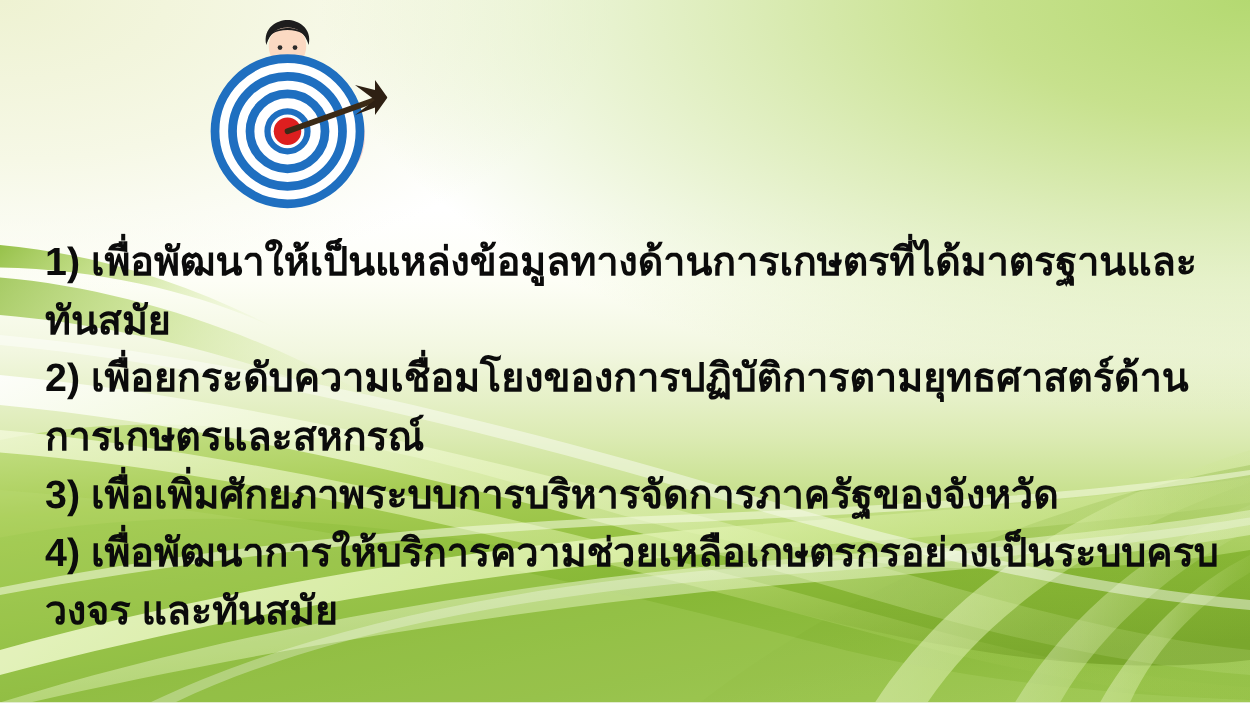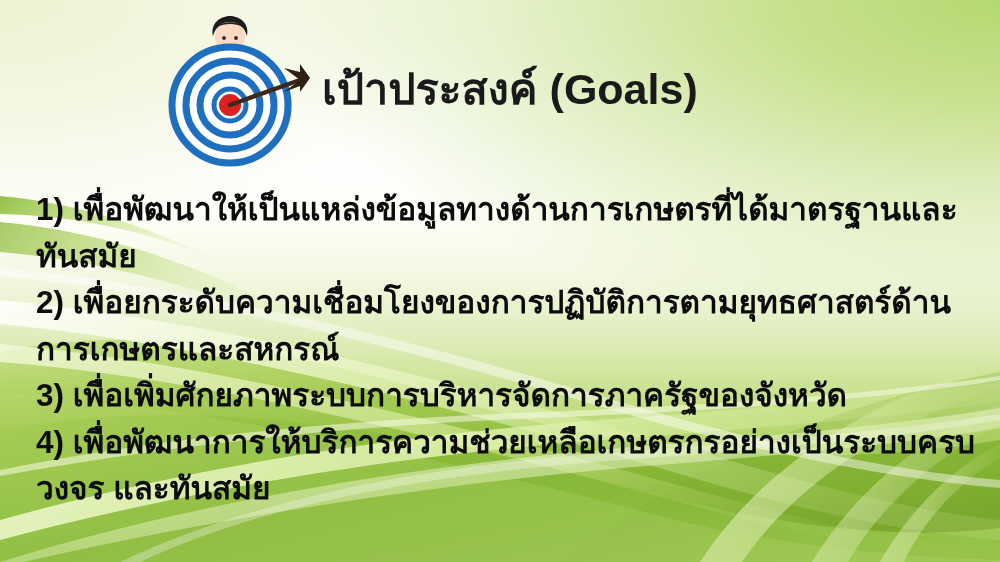--- a/index.html
+++ b/index.html
@@ -190,21 +190,20 @@
     <circle cx="80" cy="93" r="30" fill="none" stroke="#1f6fc0" stroke-width="7"></circle>
     <circle cx="80" cy="93" r="16" fill="#ffffff"></circle>
     <circle cx="80" cy="93" r="16" fill="none" stroke="#1f6fc0" stroke-width="5"></circle>
     <circle cx="80" cy="93" r="11" fill="#dd1f1f"></circle>
 
     <line x1="80" y1="93" x2="150" y2="68" stroke="#3b2a17" stroke-width="4.5" stroke-linecap="round"></line>
 
     <path d="M150,68 L134,56 L150,60 L150,52 L160,66 L150,80 L150,74 L134,80 Z" fill="#2e2013"></path>
   </svg>
 
-  <div class="title">เป้าประสงค์ (Goals)</div>
 
   <div class="body-list">
     <p class="goal-item">1) เพื่อพัฒนาให้เป็นแหล่งข้อมูลทางด้านการเกษตรที่ได้มาตรฐานและทันสมัย</p>
     <p class="goal-item">2) เพื่อยกระดับความเชื่อมโยงของการปฏิบัติการตามยุทธศาสตร์ด้านการเกษตรและสหกรณ์</p>
     <p class="goal-item">3) เพื่อเพิ่มศักยภาพระบบการบริหารจัดการภาครัฐของจังหวัด</p>
     <p class="goal-item">4) เพื่อพัฒนาการให้บริการความช่วยเหลือเกษตรกรอย่างเป็นระบบครบวงจร และทันสมัย</p>
   </div>
 
 </div>
 

